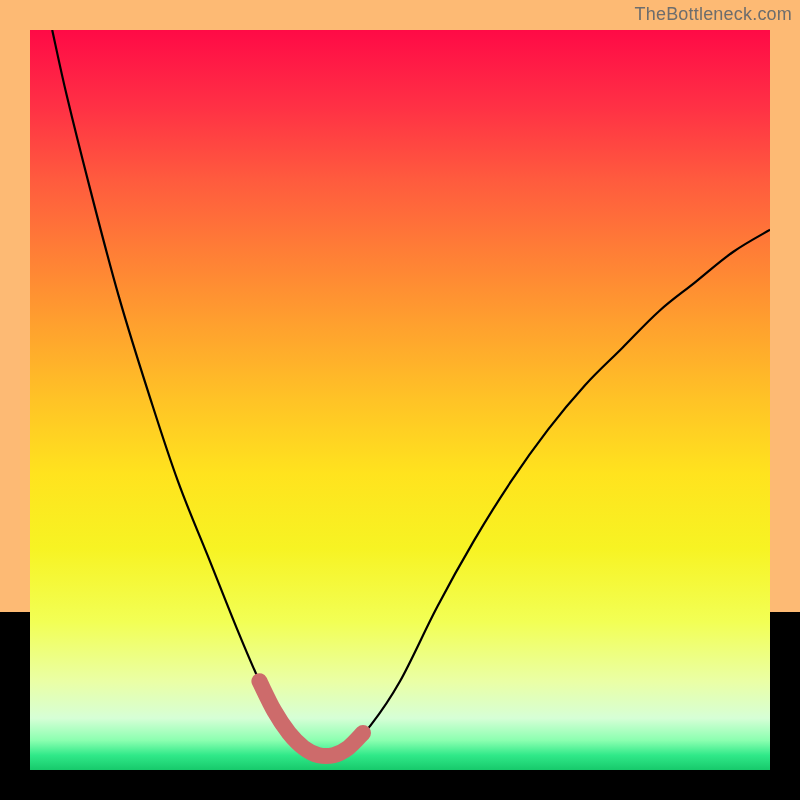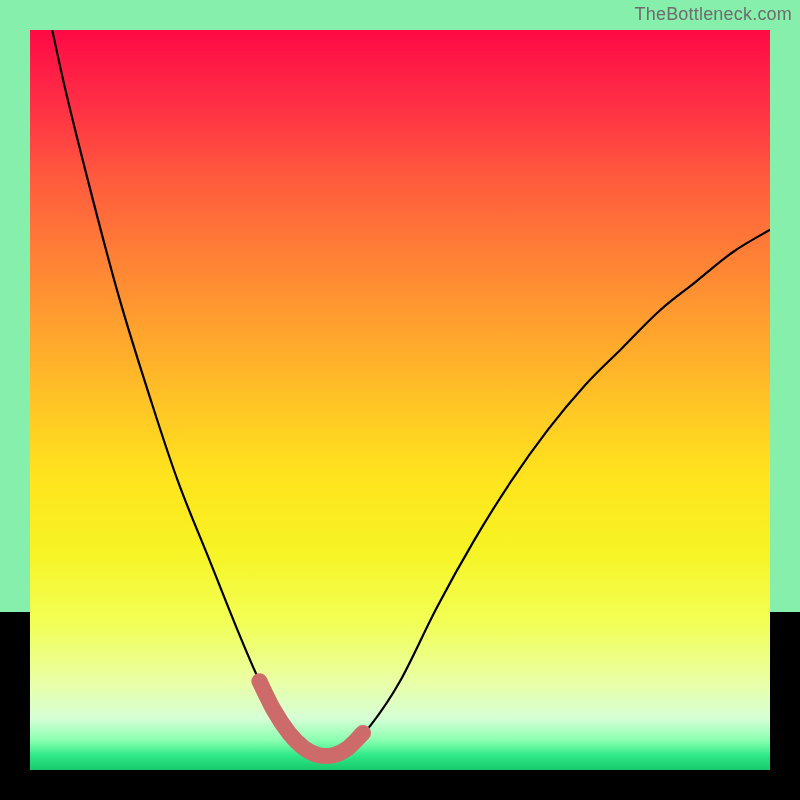--- a/index.html
+++ b/index.html
@@ -10,21 +10,21 @@
     background: #000;
     overflow: hidden;
     font-family: Arial, Helvetica, sans-serif;
   }
   .frame {
     position: absolute;
     left: 0;
     top: 0;
     width: 800px;
     height: 612px;
-    background: #86efac;
+    background: #fdba74;
   }
   .plot-area {
     position: absolute;
     left: 30px;
     top: 30px;
     width: 740px;
     height: 740px;
     overflow: hidden;
   }
   .gradient {

